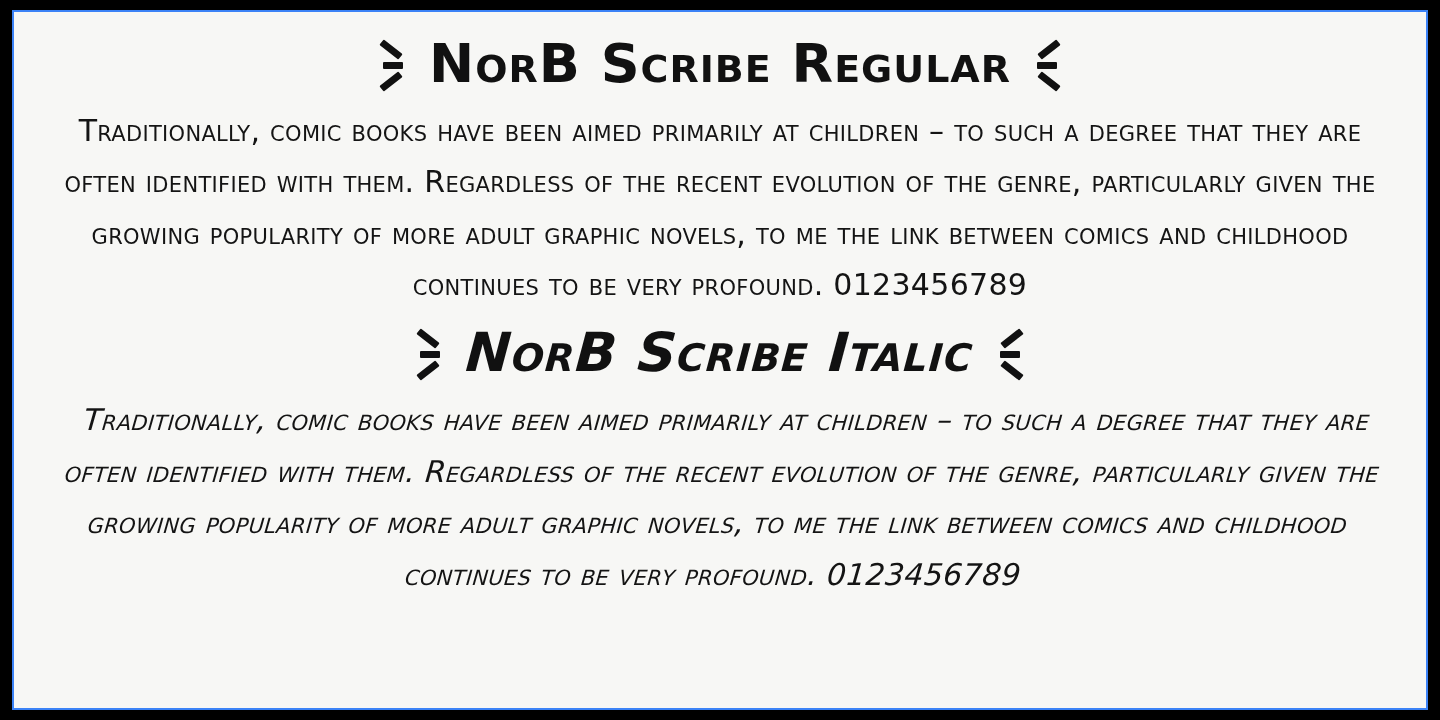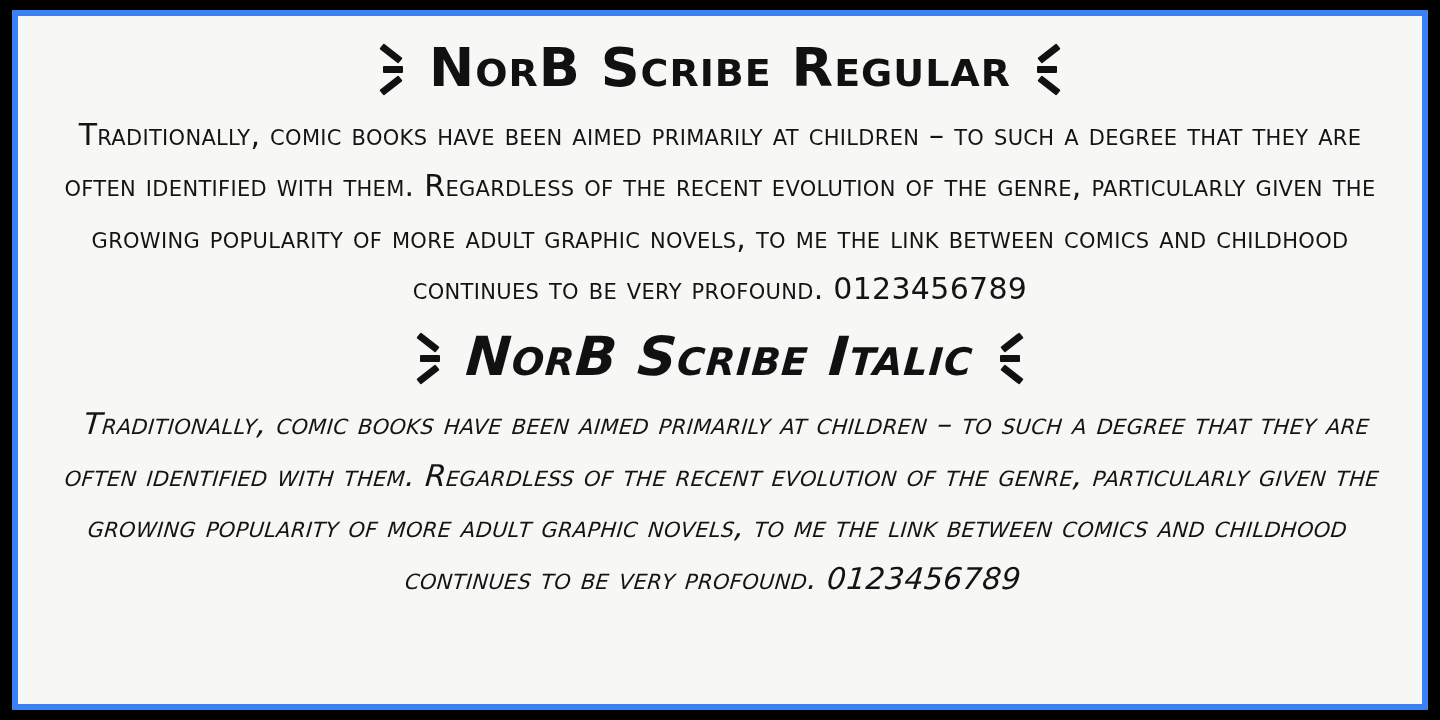--- a/index.html
+++ b/index.html
@@ -18,21 +18,21 @@
     width: 1440px;
     height: 720px;
     background: #000000;
     padding: 10px 12px;
   }
   .specimen-sheet {
     box-sizing: border-box;
     width: 100%;
     height: 100%;
     background: #f7f7f5;
-    border: 6px solid #3b82f6;
+    border: 2px solid #3b82f6;
     padding: 18px 20px 10px 20px;
     display: flex;
     flex-direction: column;
     align-items: center;
     justify-content: flex-start;
   }
   .specimen-block {
     width: 100%;
     display: flex;
     flex-direction: column;

